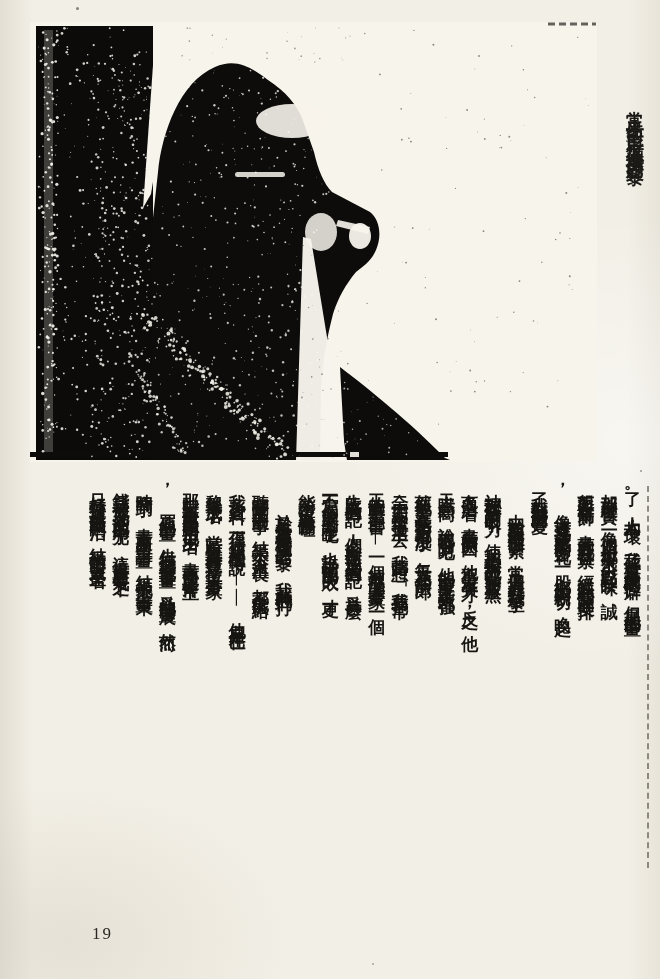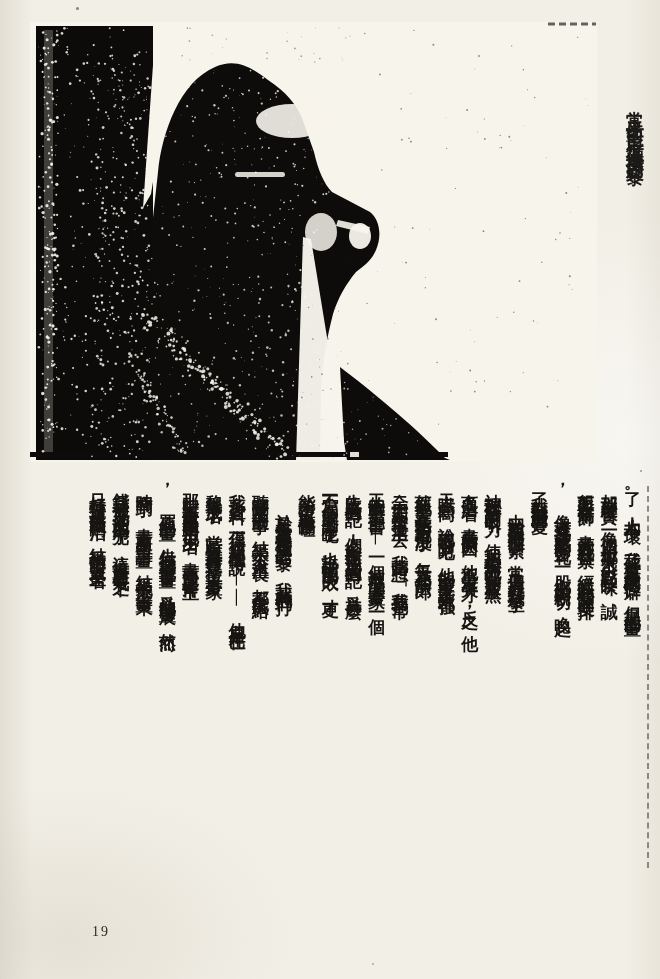--- a/index.html
+++ b/index.html
@@ -47,21 +47,21 @@
     flex:1 1 0;
     writing-mode:vertical-rl;text-orientation:mixed;
     font-size:17px;font-weight:700;letter-spacing:3.4px;line-height:23.2px;
     white-space:nowrap;overflow:visible;
     color:var(--ink);
   }
 
   
   .pageno{
     position:absolute;left:92px;top:924px;
-    font-size:14px;letter-spacing:2px;color:#2a2824;
+    font-size:17px;letter-spacing:2px;color:#2a2824;
   }
 
   
   .speck{position:absolute;border-radius:50%;background:#3a3833;}
 </style>
 </head>
 <body>
 
 <figure class="photo">
   <svg viewBox="0 0 567 440" xmlns="http://www.w3.org/2000/svg">

